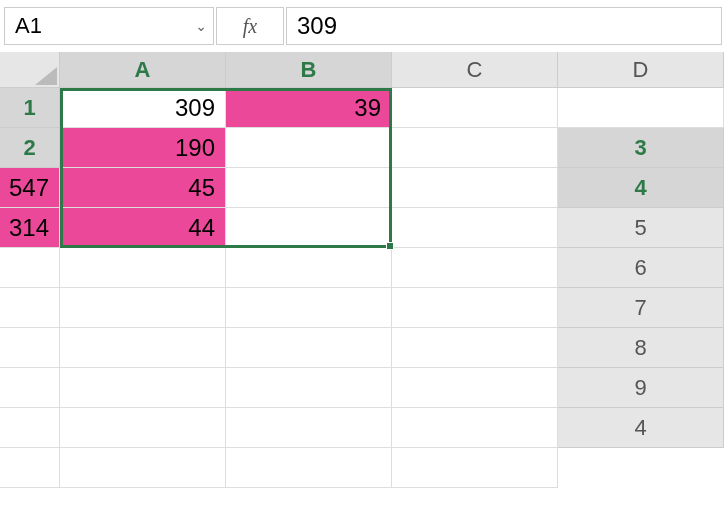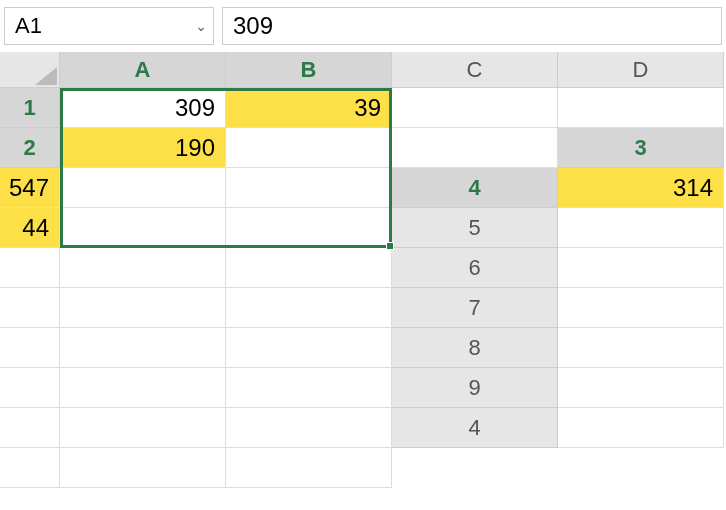--- a/index.html
+++ b/index.html
@@ -7,21 +7,21 @@
       font-family: Arial, sans-serif;
       background: #fff;
       width: 726px;
       height: 510px;
       overflow: hidden;
     }
     .top-bar {
       display: flex;
       align-items: center;
       height: 52px;
-      gap: 8px;
+      gap: 2px;
       padding: 0 4px;
     }
     .name-box {
       width: 210px;
       height: 38px;
       border: 1px solid #ccc;
       background: #fff;
       display: flex;
       align-items: center;
       padding: 0 10px;
@@ -114,21 +114,21 @@
       border-bottom: 1px solid #ddd;
       height: 40px;
       display: flex;
       align-items: center;
       justify-content: flex-end;
       padding: 0 10px;
       font-size: 24px;
       color: #000;
       background: #fff;
     }
-    .cell.in-sel { background: #fde047; }
+    .cell.in-sel { background: #ec4899; }
     .cell.active { background: #fff; }
     .selection-border {
       position: absolute;
       left: 60px;
       top: 36px;
       width: 332px;
       height: 160px;
       border: 3px solid #2d7a48;
       pointer-events: none;
       z-index: 5;
@@ -144,20 +144,23 @@
     }
   </style>
 </head>
 <body>
 
 <div class="top-bar">
   <div class="name-box">
     <span>A1</span>
     <span class="dropdown">⌄</span>
   </div>
+  <div class="fx-box">
+    <span>fx</span>
+  </div>
   <div class="formula-input">
     <span>309</span>
   </div>
 </div>
 
 <div class="sheet" id="sheet">
   <div class="selection-border">
     <div class="selection-handle"></div>
   </div>
 <div class="corner"></div>
@@ -169,20 +172,21 @@
     <div class="cell active">309</div>
     <div class="cell in-sel">39</div>
     <div class="cell"></div>
     <div class="cell"></div>
     <div class="row-header sel">2</div>
     <div class="cell in-sel">190</div>
     <div class="cell"></div>
     <div class="cell"></div>
     <div class="row-header sel">3</div>
     <div class="cell in-sel">547</div>
+    <div class="cell in-sel">45</div>
     <div class="cell"></div>
     <div class="cell"></div>
     <div class="row-header sel">4</div>
     <div class="cell in-sel">314</div>
     <div class="cell in-sel">44</div>
     <div class="cell"></div>
     <div class="cell"></div>
     <div class="row-header">5</div>
     <div class="cell"></div>
     <div class="cell"></div>

